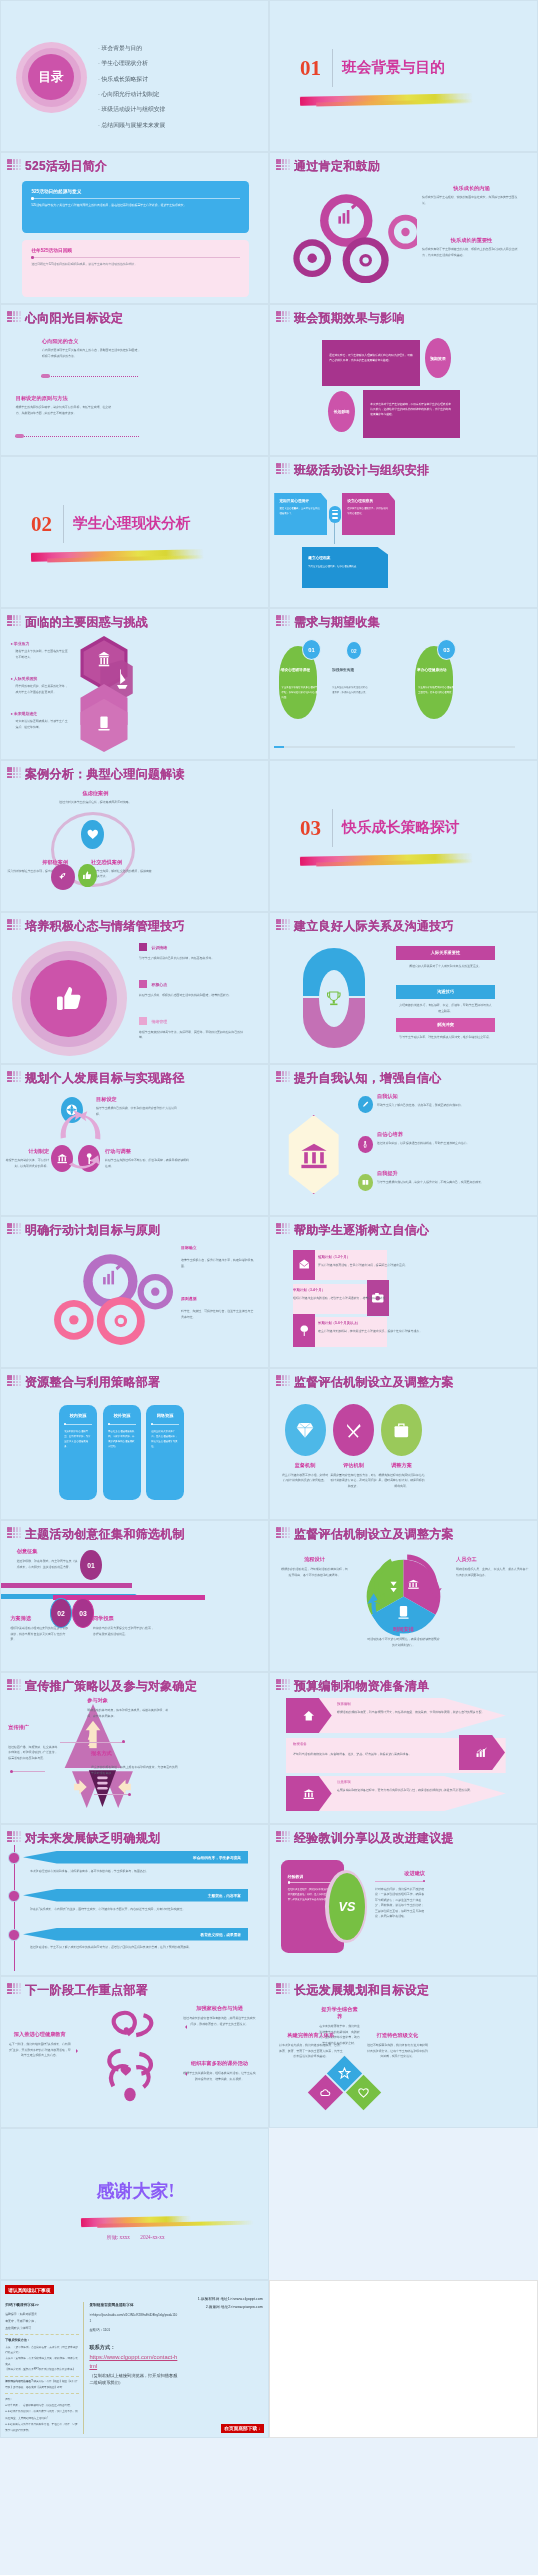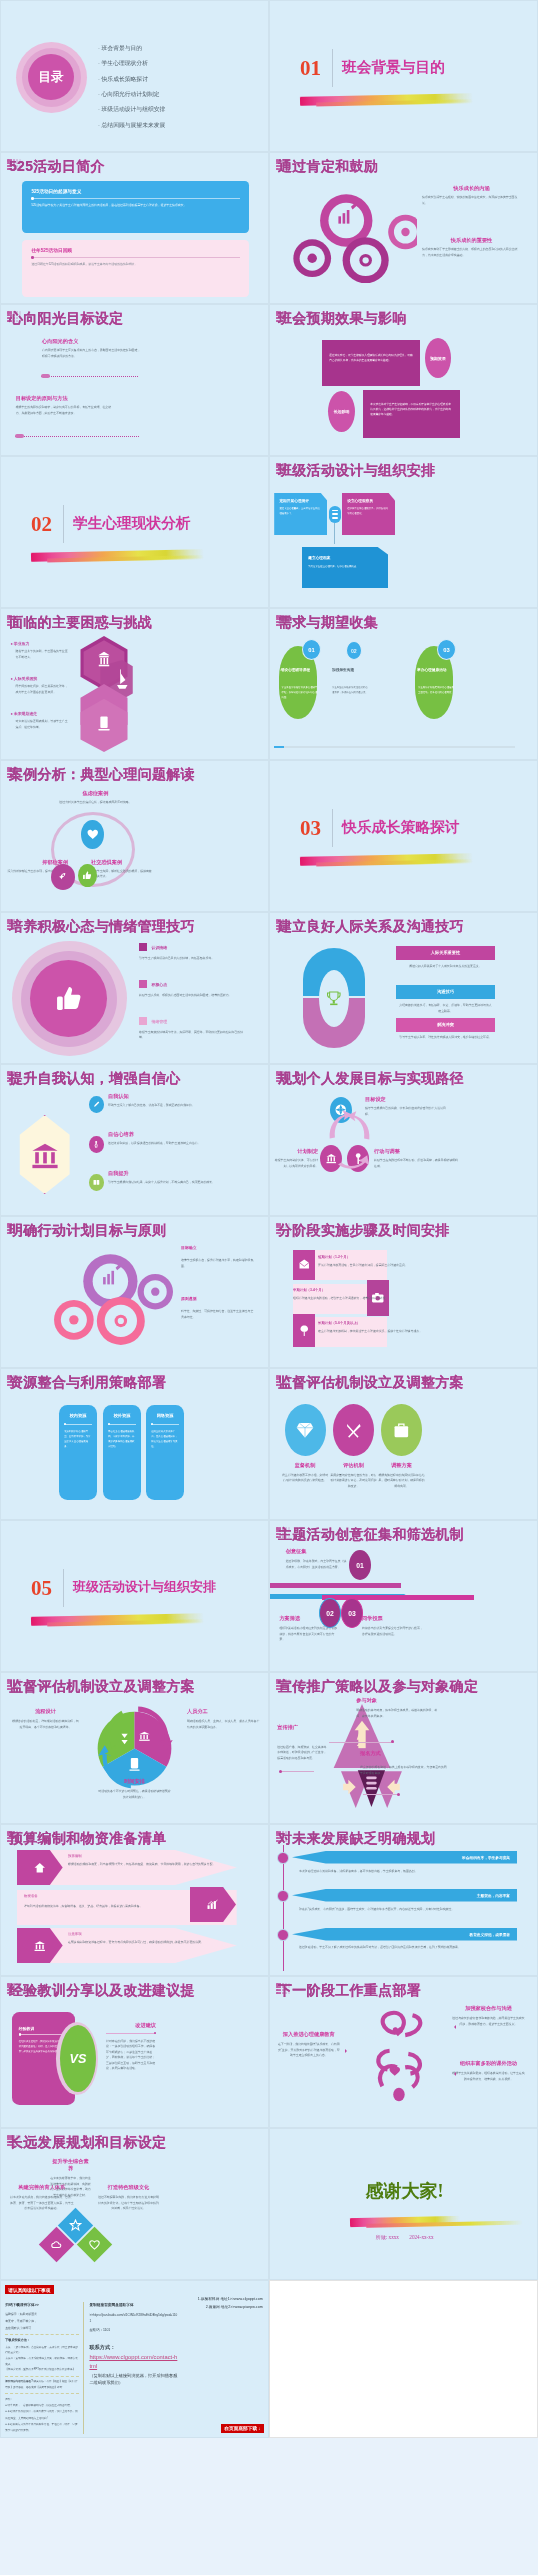--- a/index.html
+++ b/index.html
@@ -21,22 +21,22 @@
     position:absolute; left:6.3px; top:6.3px;
     width:13.6px; height:10.5px;
     display:grid; grid-template-columns:repeat(5,1fr); grid-template-rows:repeat(4,1fr);
     gap:0.5px;
   }
   .dots i { display:block; background:#c05fa8; border-radius:0.5px; }
   .dots i:nth-child(5n+3){opacity:.55}
   .dots i:nth-child(5n+4){opacity:.35}
   .dots i:nth-child(5n+5){opacity:.2}
   .sh {
-    position:absolute; left:8px; top:5.2px;
-    font-size:14px; font-weight:bold;
+    position:absolute; left:24px; top:5.2px;
+    font-size:12px; font-weight:bold;
     background:linear-gradient(90deg,#a23a8e,#e257b5);
     -webkit-background-clip:text; background-clip:text; color:#a8418f;
     letter-spacing:0.3px;
   }
   
   .sec-num {
     position:absolute; left:30px; top:55px;
     font-size:21px; font-weight:bold; color:#e8442b;
     font-family:"Liberation Serif",serif;
   }
@@ -639,20 +639,86 @@
         <i></i>
         <i></i>
         <i></i>
         <i></i>
         <i></i>
         <i></i>
         <i></i>
         <i></i>
         <i></i>
       </div>
+    <div class="sh">规划个人发展目标与实现路径</div>
+    <div class="ab circle" style="left:60px;top:32px;width:22px;height:26px;background:#35a8e0;display:flex;align-items:center;justify-content:center;">
+      <svg width="11.5" height="11.5" viewBox="0 0 22 22">
+          <circle cx="11" cy="11" r="10" fill="#fff"></circle>
+          <circle cx="11" cy="11" r="3.2" fill="#35a8e0"></circle>
+          <path d="M11 1 L14 8 L8 8 Z M21 11 L14 14 L14 8 Z M11 21 L8 14 L14 14 Z M1 11 L8 8 L8 14 Z" fill="#35a8e0"></path>
+        </svg>
+    </div>
+    <div class="ab" style="left:95px;top:31px;width:84px;">
+      <div class="body-title">目标设定</div>
+      <div class="body-text" style="margin-top:3.1px;">指导学生根据自己的兴趣、特长和价值观设定合理的个人发展目标。</div>
+    </div>
+    <div class="ab circle" style="left:50px;top:80px;width:22px;height:27px;background:#c0459f;display:flex;align-items:center;justify-content:center;">
+      <svg width="10.5" height="10.5" viewBox="0 0 20 20">
+          <polygon points="10,2 19,7 1,7" fill="#fff"></polygon>
+          <rect x="3" y="8" width="2.6" height="8" fill="#fff"></rect>
+          <rect x="8.7" y="8" width="2.6" height="8" fill="#fff"></rect>
+          <rect x="14.4" y="8" width="2.6" height="8" fill="#fff"></rect>
+          <rect x="1" y="17" width="18" height="2.4" fill="#fff"></rect>
+        </svg>
+    </div>
+    <div class="ab" style="left:4.2px;top:83px;width:44px;text-align:right;">
+      <div class="body-title">计划制定</div>
+      <div class="body-text" style="margin-top:3.1px;">教授学生如何制定具体、可行的计划，以实现所设定的目标。</div>
+    </div>
+    <div class="ab circle" style="left:77px;top:80px;width:22px;height:27px;background:#c0459f;display:flex;align-items:center;justify-content:center;">
+      <svg width="8.4" height="11.5" viewBox="0 0 16 22">
+          <circle cx="8" cy="5" r="4.5" fill="#fff"></circle>
+          <rect x="6.6" y="8" width="2.8" height="13" fill="#fff"></rect>
+          <rect x="9.4" y="13" width="4" height="2.2" fill="#fff"></rect>
+        </svg>
+    </div>
+    <div class="ab" style="left:104px;top:83px;width:84px;">
+      <div class="body-title">行动与调整</div>
+      <div class="body-text" style="margin-top:3.1px;">鼓励学生在实践过程中不断行动、反思和调整，确保目标能够顺利达成。</div>
+    </div>
+    <svg class="ab" style="left:47px;top:38px;" width="64" height="73" viewBox="0 0 122 140">
+      <path d="M24 68 C22 44 34 28 52 22 l-3 -8 18 8 -16 11 2 -7 C40 32 32 46 34 66z" fill="#e2a9d8"></path>
+      <path d="M100 70 C102 46 90 30 72 24 l3 -8 -18 8 16 11 -2 -7 C84 34 92 48 90 68z" fill="#e2a9d8"></path>
+      <path d="M40 118 C56 130 78 128 92 114 l7 5 -3 -19 -16 11 7 2 C76 122 58 124 46 114z" fill="#e2a9d8"></path>
+    </svg>
+  </div>
+
+  <div class="slide">
+    <div class="dots">
+        <i></i>
+        <i></i>
+        <i></i>
+        <i></i>
+        <i></i>
+        <i></i>
+        <i></i>
+        <i></i>
+        <i></i>
+        <i></i>
+        <i></i>
+        <i></i>
+        <i></i>
+        <i></i>
+        <i></i>
+        <i></i>
+        <i></i>
+        <i></i>
+        <i></i>
+        <i></i>
+      </div>
     <div class="sh">提升自我认知，增强自信心</div>
     <div class="ab hexa" style="left:14.7px;top:50px;width:58px;height:79px;background:#fdf6dd;border:1px solid #c0459f;display:flex;align-items:center;justify-content:center;">
       <svg width="28" height="28" viewBox="0 0 20 20">
           <polygon points="10,2 19,7 1,7" fill="#c0459f"></polygon>
           <rect x="3" y="8" width="2.6" height="8" fill="#c0459f"></rect>
           <rect x="8.7" y="8" width="2.6" height="8" fill="#c0459f"></rect>
           <rect x="14.4" y="8" width="2.6" height="8" fill="#c0459f"></rect>
           <rect x="1" y="17" width="18" height="2.4" fill="#c0459f"></rect>
         </svg>
     </div>
@@ -678,86 +744,20 @@
     <div class="ab circle" style="left:88px;top:109px;width:14.7px;height:16.7px;background:#9ac95a;display:flex;align-items:center;justify-content:center;">
         <svg width="6.8" height="6.8" viewBox="0 0 13 13">
           <rect x="1" y="2" width="5" height="9" rx="1" fill="#fff"></rect>
           <rect x="7" y="2" width="5" height="9" rx="1" fill="#fff"></rect>
         </svg>
       </div>
     <div class="ab" style="left:107px;top:105px;width:131px;">
       <div class="body-title">自我提升</div>
       <div class="body-text" style="margin-top:3.1px;">引导学生根据自我认知结果，制定个人提升计划，不断完善自己，实现更好的成长。</div>
     </div>
-  </div>
-
-  <div class="slide">
-    <div class="dots">
-        <i></i>
-        <i></i>
-        <i></i>
-        <i></i>
-        <i></i>
-        <i></i>
-        <i></i>
-        <i></i>
-        <i></i>
-        <i></i>
-        <i></i>
-        <i></i>
-        <i></i>
-        <i></i>
-        <i></i>
-        <i></i>
-        <i></i>
-        <i></i>
-        <i></i>
-        <i></i>
-      </div>
-    <div class="sh">规划个人发展目标与实现路径</div>
-    <div class="ab circle" style="left:60px;top:32px;width:22px;height:26px;background:#35a8e0;display:flex;align-items:center;justify-content:center;">
-      <svg width="11.5" height="11.5" viewBox="0 0 22 22">
-          <circle cx="11" cy="11" r="10" fill="#fff"></circle>
-          <circle cx="11" cy="11" r="3.2" fill="#35a8e0"></circle>
-          <path d="M11 1 L14 8 L8 8 Z M21 11 L14 14 L14 8 Z M11 21 L8 14 L14 14 Z M1 11 L8 8 L8 14 Z" fill="#35a8e0"></path>
-        </svg>
-    </div>
-    <div class="ab" style="left:95px;top:31px;width:84px;">
-      <div class="body-title">目标设定</div>
-      <div class="body-text" style="margin-top:3.1px;">指导学生根据自己的兴趣、特长和价值观设定合理的个人发展目标。</div>
-    </div>
-    <div class="ab circle" style="left:50px;top:80px;width:22px;height:27px;background:#c0459f;display:flex;align-items:center;justify-content:center;">
-      <svg width="10.5" height="10.5" viewBox="0 0 20 20">
-          <polygon points="10,2 19,7 1,7" fill="#fff"></polygon>
-          <rect x="3" y="8" width="2.6" height="8" fill="#fff"></rect>
-          <rect x="8.7" y="8" width="2.6" height="8" fill="#fff"></rect>
-          <rect x="14.4" y="8" width="2.6" height="8" fill="#fff"></rect>
-          <rect x="1" y="17" width="18" height="2.4" fill="#fff"></rect>
-        </svg>
-    </div>
-    <div class="ab" style="left:4.2px;top:83px;width:44px;text-align:right;">
-      <div class="body-title">计划制定</div>
-      <div class="body-text" style="margin-top:3.1px;">教授学生如何制定具体、可行的计划，以实现所设定的目标。</div>
-    </div>
-    <div class="ab circle" style="left:77px;top:80px;width:22px;height:27px;background:#c0459f;display:flex;align-items:center;justify-content:center;">
-      <svg width="8.4" height="11.5" viewBox="0 0 16 22">
-          <circle cx="8" cy="5" r="4.5" fill="#fff"></circle>
-          <rect x="6.6" y="8" width="2.8" height="13" fill="#fff"></rect>
-          <rect x="9.4" y="13" width="4" height="2.2" fill="#fff"></rect>
-        </svg>
-    </div>
-    <div class="ab" style="left:104px;top:83px;width:84px;">
-      <div class="body-title">行动与调整</div>
-      <div class="body-text" style="margin-top:3.1px;">鼓励学生在实践过程中不断行动、反思和调整，确保目标能够顺利达成。</div>
-    </div>
-    <svg class="ab" style="left:47px;top:38px;" width="64" height="73" viewBox="0 0 122 140">
-      <path d="M24 68 C22 44 34 28 52 22 l-3 -8 18 8 -16 11 2 -7 C40 32 32 46 34 66z" fill="#e2a9d8"></path>
-      <path d="M100 70 C102 46 90 30 72 24 l3 -8 -18 8 16 11 -2 -7 C84 34 92 48 90 68z" fill="#e2a9d8"></path>
-      <path d="M40 118 C56 130 78 128 92 114 l7 5 -3 -19 -16 11 7 2 C76 122 58 124 46 114z" fill="#e2a9d8"></path>
-    </svg>
   </div>
 
 
   <div class="slide">
     <div class="dots">
         <i></i>
         <i></i>
         <i></i>
         <i></i>
         <i></i>
@@ -824,21 +824,21 @@
         <i></i>
         <i></i>
         <i></i>
         <i></i>
         <i></i>
         <i></i>
         <i></i>
         <i></i>
         <i></i>
       </div>
-    <div class="sh">分阶段实施步骤及时间安排</div>
+    <div class="sh">帮助学生逐渐树立自信心</div>
     <div class="ab" style="left:23px;top:33px;width:94px;height:30px;background:#fbe3ef;"></div>
     <div class="ab" style="left:23px;top:33px;width:22px;height:30px;background:#c0459f;display:flex;align-items:center;justify-content:center;">
       <svg width="10.5" height="11.5" viewBox="0 0 20 22">
           <path d="M10 1l9 6v11H1V7z" fill="#fff"></path>
           <path d="M1 7l9 7 9-7" fill="none" stroke="#c0459f" stroke-width="1.4"></path>
         </svg>
     </div>
     <div class="ab" style="left:48px;top:38px;width:105px;">
       <div style="font-size:3.4px;font-weight:bold;color:#c0459f;">短期计划（1-2个月）</div>
       <div class="body-text" style="margin-top:3.7px;">开展心理健康教育活动，普及心理健康知识，提高师生心理健康意识。</div>
@@ -964,26 +964,20 @@
     <div class="ab" style="left:60px;top:93px;width:47px;text-align:center;">
       <div class="body-title">评估机制</div>
       <div class="body-text" style="margin-top:3.7px;">采用定量与定性相结合的方法，对行动计划效果进行评估，及时发现问题并改进。</div>
     </div>
     <div class="ab" style="left:108px;top:93px;width:47px;text-align:center;">
       <div class="body-title">调整方案</div>
       <div class="body-text" style="margin-top:3.7px;">根据实施过程中的实际情况和评估结果，适时调整行动计划，确保目标的顺利实现。</div>
     </div>
   </div>
 
-  <div class="slide">
-    <div class="sec-num">05</div>
-    <div class="sec-bar"></div>
-    <div class="sec-title" style="font-size:13px;">班级活动设计与组织安排</div>
-    <div class="brush"></div>
-  </div>
 
   <div class="slide">
     <div class="dots">
         <i></i>
         <i></i>
         <i></i>
         <i></i>
         <i></i>
         <i></i>
         <i></i>
@@ -1404,21 +1398,21 @@
     </div>
     <div class="ab dia" style="left:81px;top:103px;width:25px;height:25px;background:#77c043;">
       <svg style="transform:rotate(-45deg);margin:6.8px;" width="11.5" height="11.5" viewBox="0 0 22 22">
           <path d="M11 19C6.5 15 2 12 2 7.5 2 4.8 4 3 6.3 3 8 3 9.9 4 11 5.7 12.1 4 14 3 15.7 3 18 3 20 4.8 20 7.5 20 12 15.5 15 11 19z" fill="none" stroke="#fff" stroke-width="2"></path>
         </svg>
     </div>
   </div>
 
   <div class="slide">
     <div class="ab" style="left:0;top:50px;width:269px;text-align:center;">
-      <span style="font-size:18px;font-weight:bold;color:#4d7c0f;font-family:'Liberation Serif',serif;">感谢大家!</span>
+      <span style="font-size:18px;font-weight:bold;color:#8b5cf6;font-family:'Liberation Serif',serif;">感谢大家!</span>
     </div>
     <div class="brush" style="left:80px;top:88px;width:110px;"></div>
     <div class="ab" style="left:0;top:105px;width:269px;text-align:center;font-size:5.2px;color:#c0459f;font-family:'Liberation Serif',serif;">
       <span>所做:</span>
       <span>xxxx</span>
       &nbsp;&nbsp;&nbsp;&nbsp;&nbsp;&nbsp;
       <span>2024-xx-xx</span>
     </div>
   </div>
 

